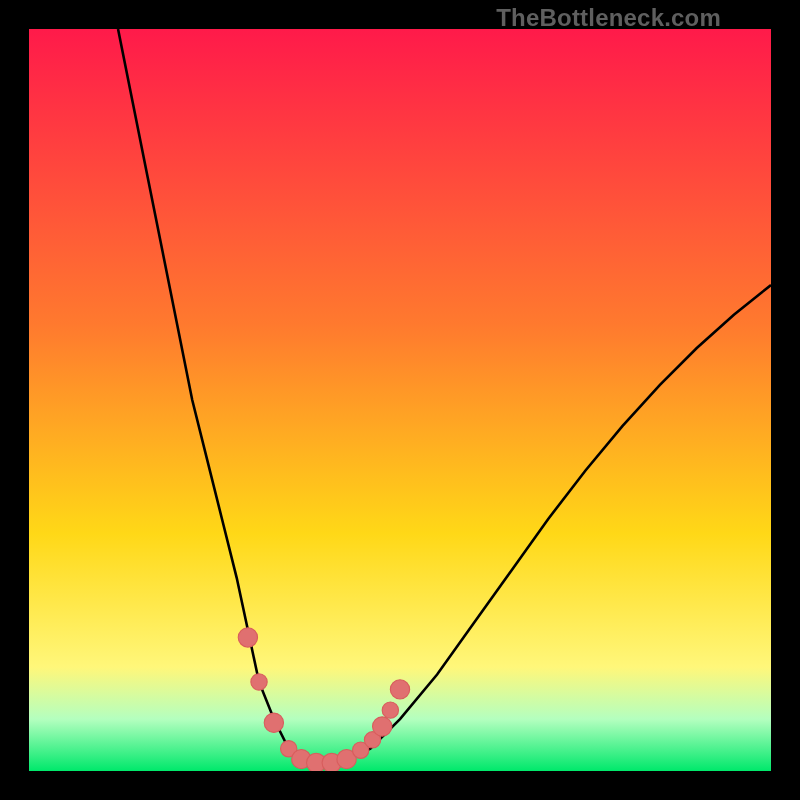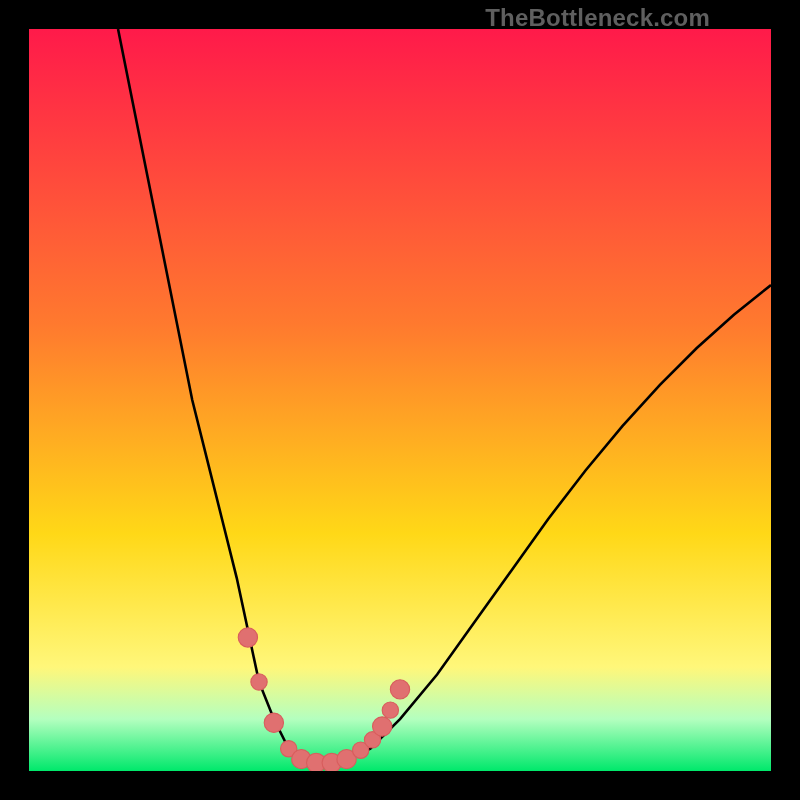--- a/index.html
+++ b/index.html
@@ -10,20 +10,21 @@
     background: #000;
     overflow: hidden;
   }
   .frame {
     position: absolute;
     left: 0;
     top: 0;
     width: 720px;
     height: 800px;
     background: #000;
+    padding-left: 11px;
   }
   .attribution {
     position: absolute;
     top: 4px;
     right: 10px;
     font-family: Arial, Helvetica, sans-serif;
     font-size: 24px;
     font-weight: 600;
     color: #5f5f5f;
     letter-spacing: 0.2px;

